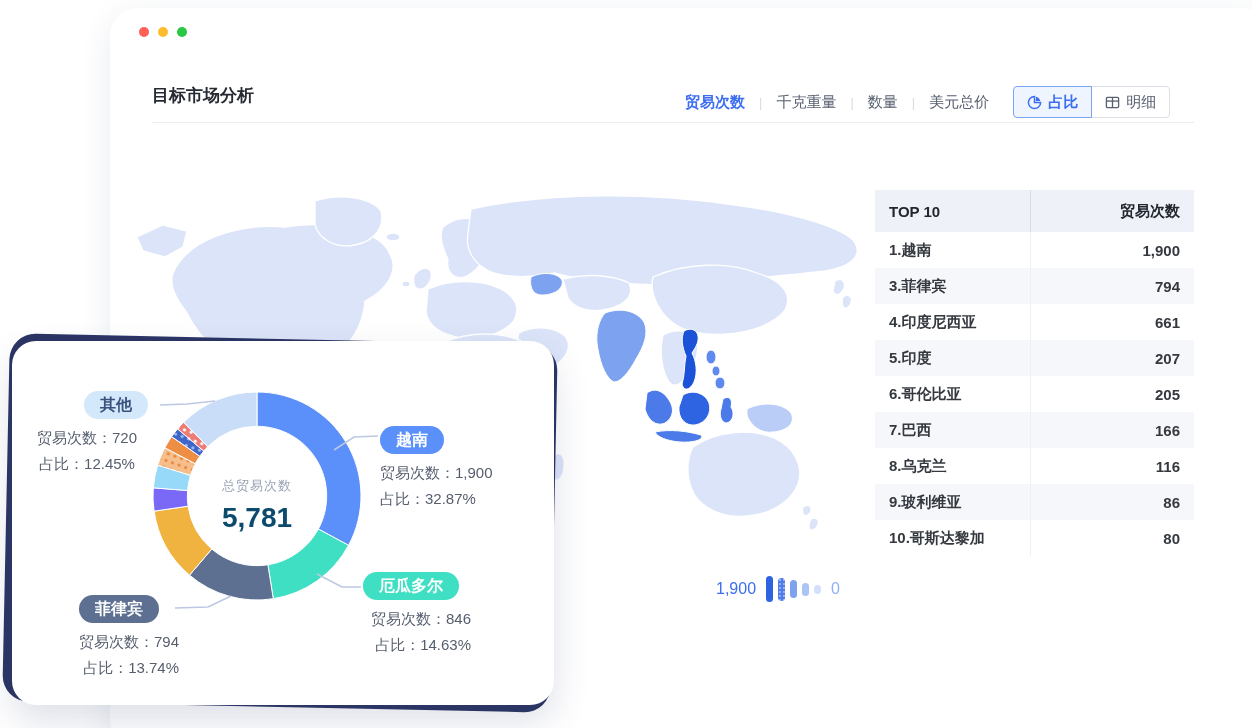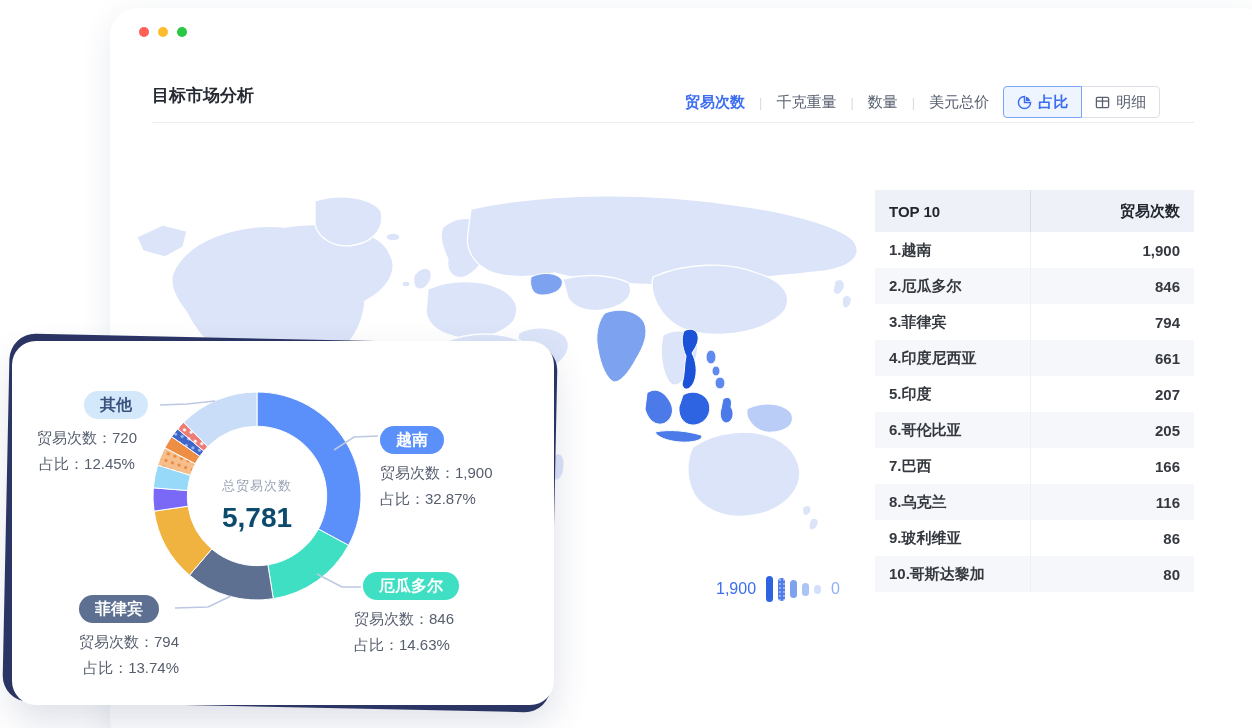--- a/index.html
+++ b/index.html
@@ -11,21 +11,21 @@
     background:#fff; border-radius:28px; box-shadow:0 8px 30px rgba(40,55,110,0.10); }
   .traffic { position:absolute; left:29px; top:19px; display:flex; gap:9px; }
   .traffic span { width:10px; height:10px; border-radius:50%; display:block; }
 
   .page-title { position:absolute; left:42px; top:76px; font-size:17px; font-weight:700; color:#262a33; }
 
   .tabs { position:absolute; left:575px; top:78px; height:32px; display:flex; align-items:center; gap:14px; }
   .tab { font-size:15px; color:#596070; cursor:pointer; white-space:nowrap; }
   .tab.active { color:#3D6EF2; font-weight:700; }
   .tab-sep { color:#d8dce3; font-size:13px; }
-  .btn-group { display:flex; }
+  .btn-group { display:flex; margin-left:10px; }
   .tool-btn { height:32px; padding:0 13px; display:flex; align-items:center; gap:6px;
     border:1px solid #DCDFE6; background:#fff; border-radius:4px; font-size:15px; color:#596070; cursor:pointer; }
   .tool-btn.active { border-color:#7CA4F6; background:#EFF5FF; color:#3D6EF2; font-weight:700; position:relative; z-index:2; }
   .tool-btn + .tool-btn { margin-left:-1px; border-radius:0 4px 4px 0; }
   .tool-btn:first-child { border-radius:4px 0 0 4px; }
 
   .header-divider { position:absolute; left:42px; top:114px; width:1042px; height:1px; background:#ebedf2; }
 
   
   .map-svg { position:absolute; left:25px; top:177px; }
@@ -63,21 +63,21 @@
 
   .pill { position:absolute; display:flex; align-items:center; justify-content:center;
     height:28px; border-radius:15px; font-size:16px; font-weight:700; padding:0 16px; white-space:nowrap; }
   .callout-lines { font-size:15px; color:#565E6E; line-height:26px; position:absolute; white-space:nowrap; }
 
   .pill-qita     { left:72px;  top:50px;  }
   .vals-qita     { left:0;     top:84px;  width:150px; text-align:center; }
   .pill-yuenan   { left:368px; top:85px;  }
   .vals-yuenan   { left:368px; top:119px; text-align:left; }
   .pill-eguaduoer{ left:351px; top:231px; }
-  .vals-eguaduoer{ left:342px; top:265px; text-align:left; }
+  .vals-eguaduoer{ left:359px; top:265px; text-align:right; }
   .pill-feilvbin { left:67px;  top:254px; }
   .vals-feilvbin { left:0;     top:288px; width:167px; text-align:right; }
 </style>
 </head>
 <body>
 
 <div class="main-card">
 
   <div class="traffic">
     <span style="background: rgb(255, 95, 87);"></span>
@@ -173,24 +173,20 @@
     <div class="thead">
       <div class="th-left">TOP 10</div>
       <div class="th-right">贸易次数</div>
     </div>
     <div id="top10-body">
         <div class="trow">
           <div class="td-name">1.越南</div>
           <div class="td-val">1,900</div>
         </div>
         <div class="trow">
-          <div class="td-name">2.厄瓜多尔</div>
-          <div class="td-val">846</div>
-        </div>
-        <div class="trow">
           <div class="td-name">3.菲律宾</div>
           <div class="td-val">794</div>
         </div>
         <div class="trow">
           <div class="td-name">4.印度尼西亚</div>
           <div class="td-val">661</div>
         </div>
         <div class="trow">
           <div class="td-name">5.印度</div>
           <div class="td-val">207</div>

